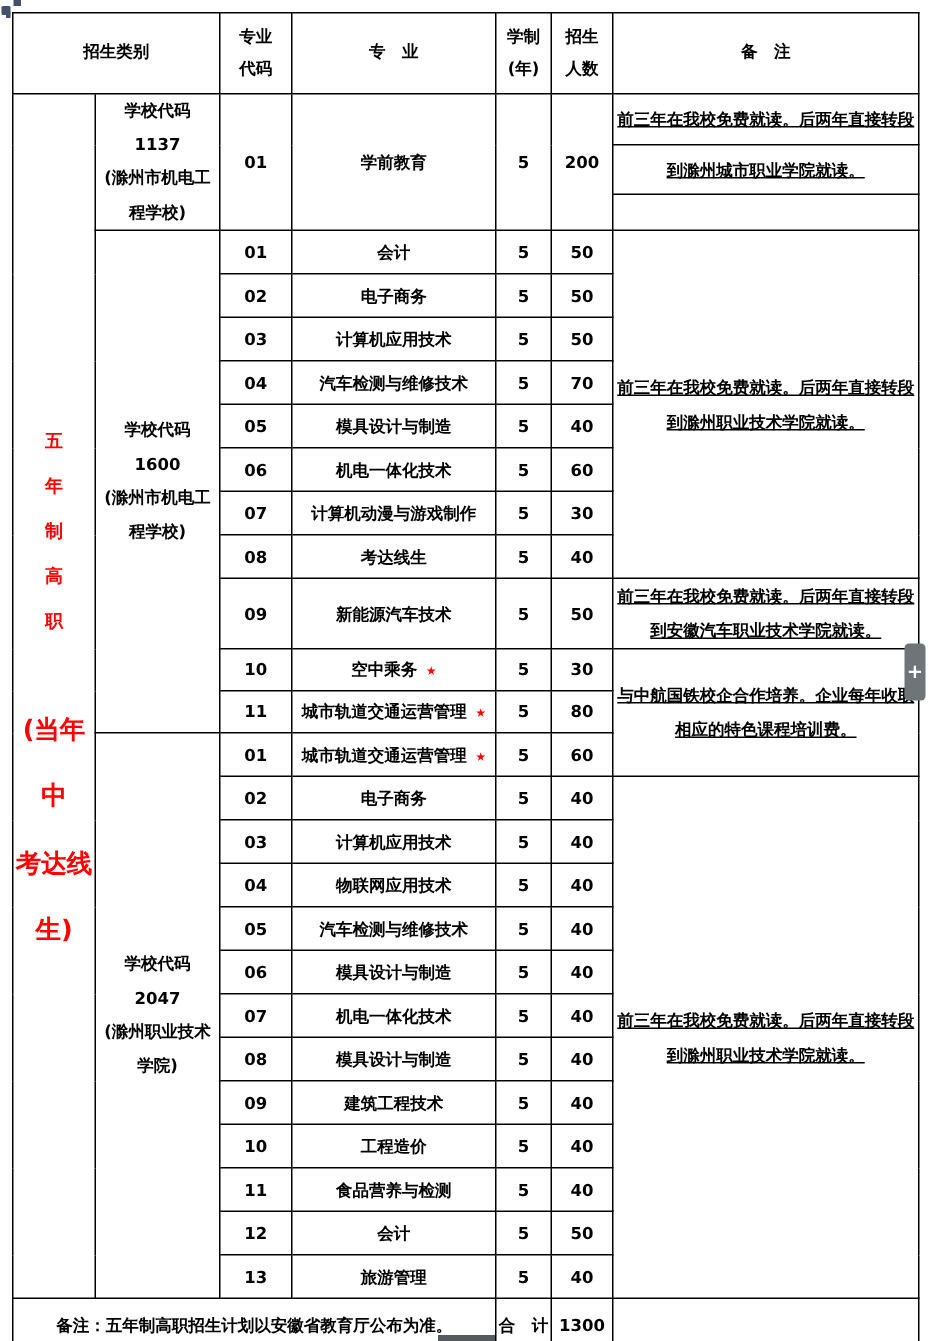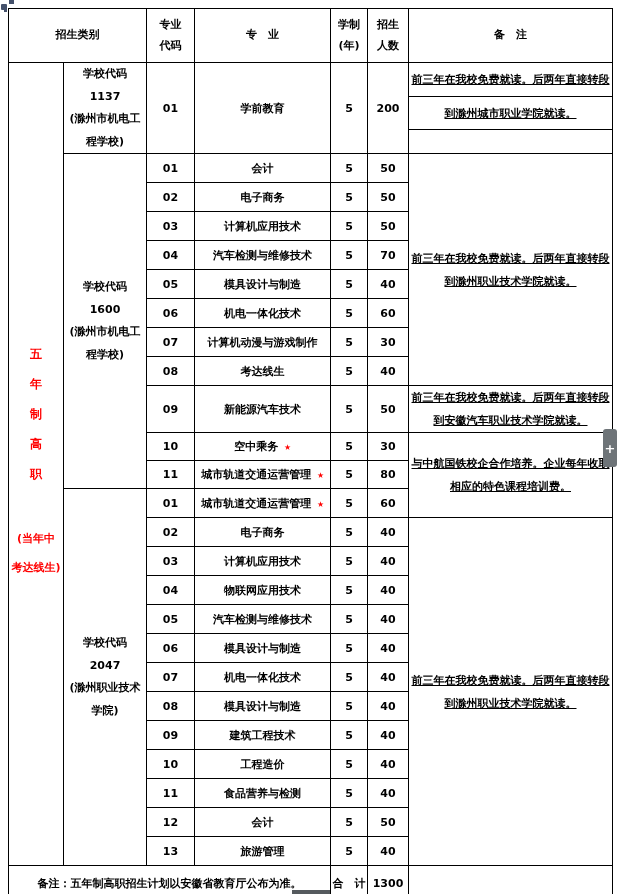--- a/index.html
+++ b/index.html
@@ -21,21 +21,21 @@
   tr.h29{height:29px}tr.h42{height:42px}tr.h28{height:28px}tr.h36{height:36px}
   .hdr{font-size:12px;line-height:1.9;}
   .major-cell{text-align:left;padding-left:11px;font-family:Liberation Mono, monospace;}
   .school-cell span{display:block;line-height:2.05;}
   .remark-cell{text-align:left;padding:1px 6px;line-height:23px;text-decoration:underline;}
   .remark-top{vertical-align:top;}
   .star{color:#ff0000;margin-left:6px;}
   .cat-cell{color:#ff0000;}
   .cat-wrap{display:flex;flex-direction:column;align-items:center;gap:42px;}
   .cat-chars{display:flex;flex-direction:column;gap:13px;font-size:12px;}
-  .cat-note{line-height:2.6;font-size:11px;}
+  .cat-note{line-height:2.6;font-size:17px;}
   .cat-note span{display:block;}
   .footer-note{font-size:11px;}
   .anchor-icon{
     position:absolute;left:0px;top:0px;width:14px;height:12px;
   }
   .anchor-icon i{position:absolute;background:#44516b;}
   .anchor-a{left:1px;top:4px;width:6px;height:6px;border-radius:1px;}
   .anchor-b{left:4px;top:8px;width:3px;height:4px;}
   .anchor-c{left:9px;top:0px;width:5px;height:4px;}
   .plus-btn{

